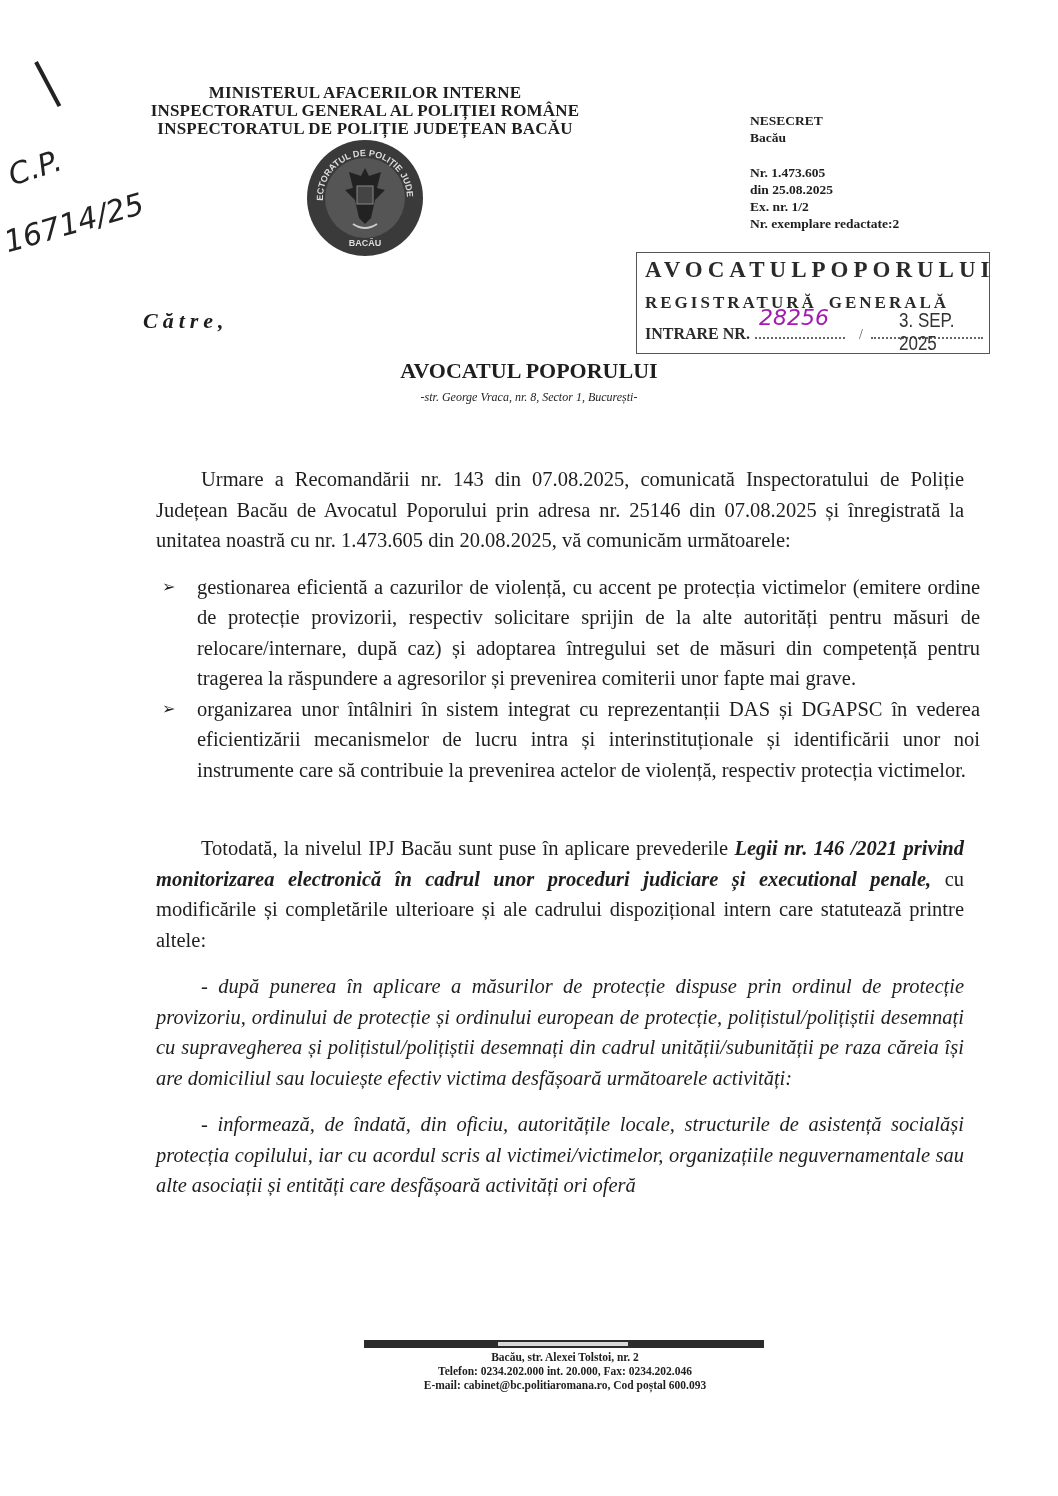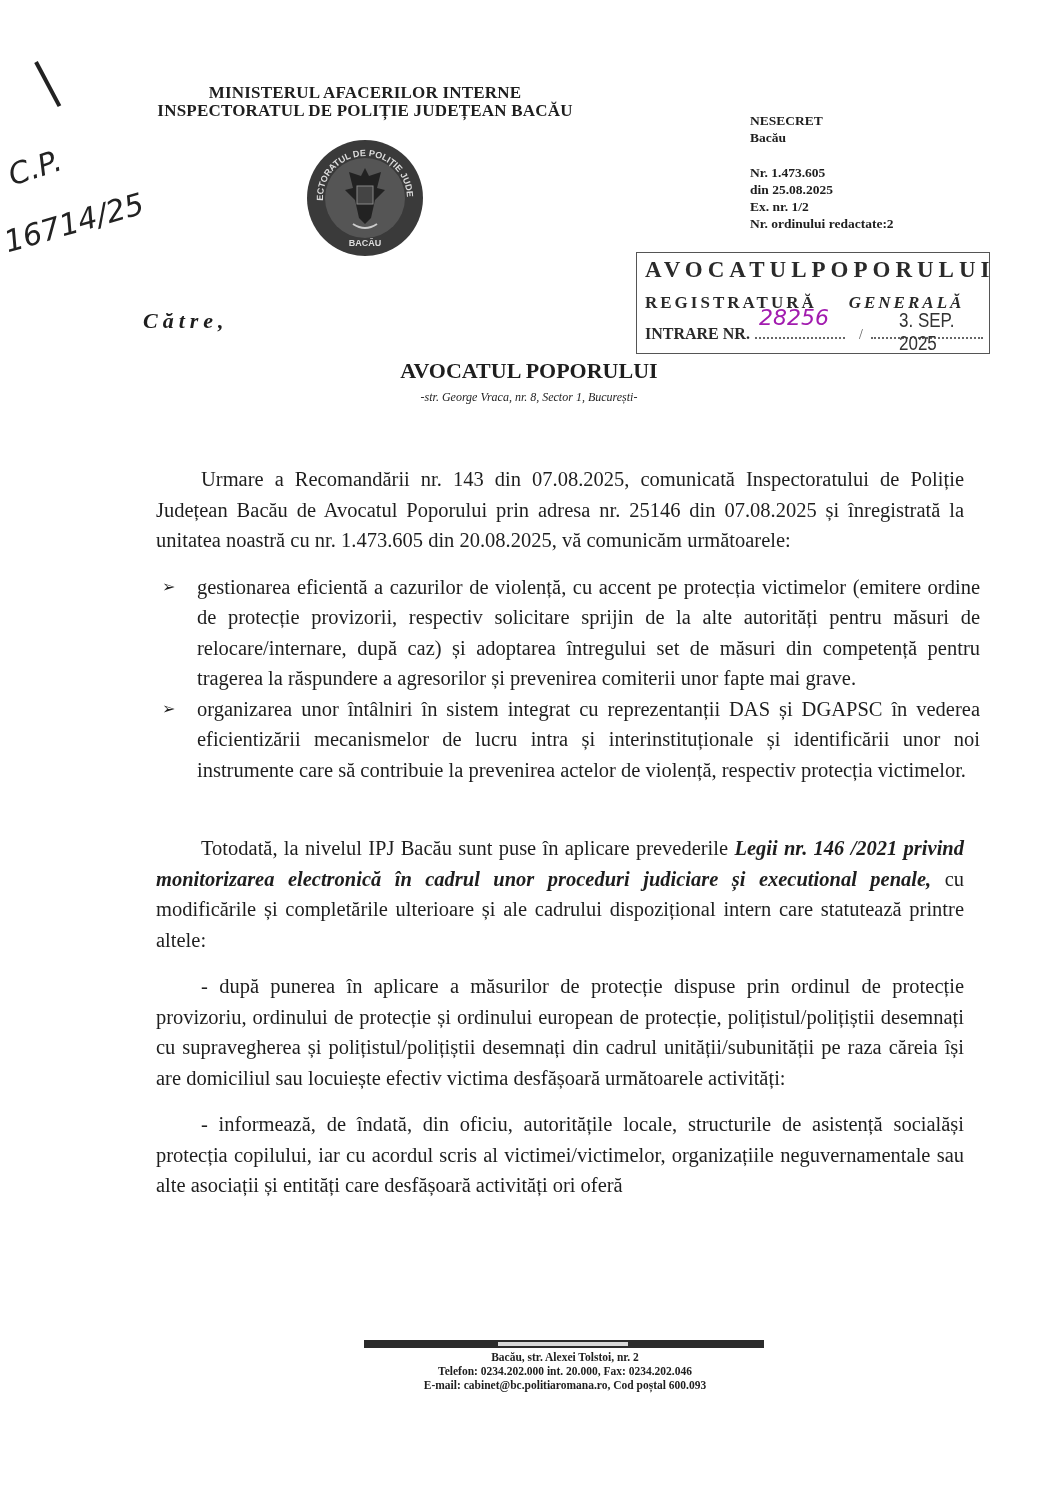--- a/index.html
+++ b/index.html
@@ -18,21 +18,21 @@
   .right-meta { left: 750px; top: 112px; width: 220px; text-align: left; font-weight: bold;
                 font-size: 13.5px; line-height: 17px; }
   .right-meta .gap { height: 18px; }
 
   
   .stamp { left: 636px; top: 252px; width: 352px; height: 100px; border: 1.5px solid #555;
            font-family: "Liberation Serif", serif; color: #2a2a2a; }
   .stamp .l1 { position: absolute; left: 8px; top: 4px; font-size: 23px; font-weight: bold; letter-spacing: 5px; }
   .stamp .l1 .w2 { }
   .stamp .l2 { position: absolute; left: 8px; top: 40px; font-size: 17px; font-weight: bold; letter-spacing: 3px; }
-  .stamp .l2 .w2 { margin-left: 32px; font-style: italic; }
+  .stamp .l2 .w2 { margin-left: 12px; }
   .stamp .l3 { position: absolute; left: 8px; top: 72px; font-size: 16px; font-weight: bold; }
   .stamp .reg { position: absolute; left: 122px; top: 52px; font-family: "DejaVu Sans", sans-serif; font-style: italic;
                 font-size: 22px; color: #a21caf; }
   .stamp .dots1 { position: absolute; left: 118px; top: 84px; width: 90px; border-bottom: 2px dotted #666; }
   .stamp .slash { position: absolute; left: 222px; top: 74px; font-size: 14px; color: #555; }
   .stamp .dots2 { position: absolute; left: 234px; top: 84px; width: 112px; border-bottom: 2px dotted #666; }
   .stamp .date { position: absolute; left: 262px; top: 56px; font-family: "Liberation Sans", sans-serif;
                  font-size: 20px; color: #333; transform: scaleX(0.85); transform-origin: left; }
 
   .catre { left: 143px; top: 308px; font-size: 22px; font-weight: bold; font-style: italic; letter-spacing: 5px; }
@@ -41,36 +41,37 @@
   .address { left: 100px; top: 390px; width: 858px; text-align: center; font-style: italic; font-size: 12px; }
 
   
   .body { left: 140px; top: 448px; width: 840px; font-size: 20.5px; line-height: 30.5px; text-align: justify; }
   .body p { margin: 16px; text-indent: 45px; }
   .bullets { margin: 0; padding: 0; list-style: none; }
   .bullets li { position: relative; padding-left: 57px; text-indent: 0; }
   .bullets li .arrow { position: absolute; left: 22px; top: 0; font-family: "DejaVu Sans", sans-serif; font-size: 16px; }
   .spacer { height: 32px; }
   .bi { font-weight: bold; font-style: italic; }
-  .it { }
+  .it { font-style: italic; }
 
   
   .footer-bar { left: 364px; top: 1340px; width: 400px; height: 8px; background: #2b2b2b; }
   .footer-bar .light { position: absolute; left: 134px; top: 2px; width: 130px; height: 4px; background: #d8d8d8; }
   .footer { left: 340px; top: 1350px; width: 450px; text-align: center; font-weight: bold; font-size: 11.5px; line-height: 14px; }
 </style>
 </head>
 <body>
 
 <div class="abs hand" style="left:34px; top:62px; width:4px; height:50px; background:#222; transform:rotate(-28deg); transform-origin:top;"></div>
 <div class="abs hand" style="left:8px; top:150px; font-size:30px; transform:rotate(-18deg);">C.P.</div>
 <div class="abs hand" style="left:2px; top:205px; font-size:30px; transform:rotate(-16deg);">16714/25</div>
 
 <div class="abs hdr">
   <div>MINISTERUL AFACERILOR INTERNE</div>
+  <div>INSPECTORATUL GENERAL AL POLIȚIEI ROMÂNE</div>
   <div>INSPECTORATUL DE POLIȚIE JUDEȚEAN BACĂU</div>
 </div>
 
 <div class="abs seal">
   <svg width="120" height="120" viewBox="0 0 120 120">
     <defs>
       <path id="sealTop" d="M18,60 A42,42 0 0 1 102,60"></path>
       <path id="sealBot" d="M30,88 A42,42 0 0 0 90,88"></path>
     </defs>
     <circle cx="60" cy="60" r="58" fill="#3a3a3a"></circle>
@@ -86,21 +87,21 @@
   </svg>
 </div>
 
 <div class="abs right-meta">
   <div>NESECRET</div>
   <div>Bacău</div>
   <div class="gap"></div>
   <div>Nr. 1.473.605</div>
   <div>din 25.08.2025</div>
   <div>Ex. nr. 1/2</div>
-  <div>Nr. ordinului redactate:2</div>
+  <div>Nr. exemplare redactate:2</div>
 </div>
 
 <div class="abs stamp">
   <div class="l1">
     <span>AVOCATUL</span><span class="w2">POPORULUI</span>
   </div>
   <div class="l2">
     <span>REGISTRATURĂ</span><span class="w2">GENERALĂ</span>
   </div>
   <div class="l3">INTRARE NR.</div>

